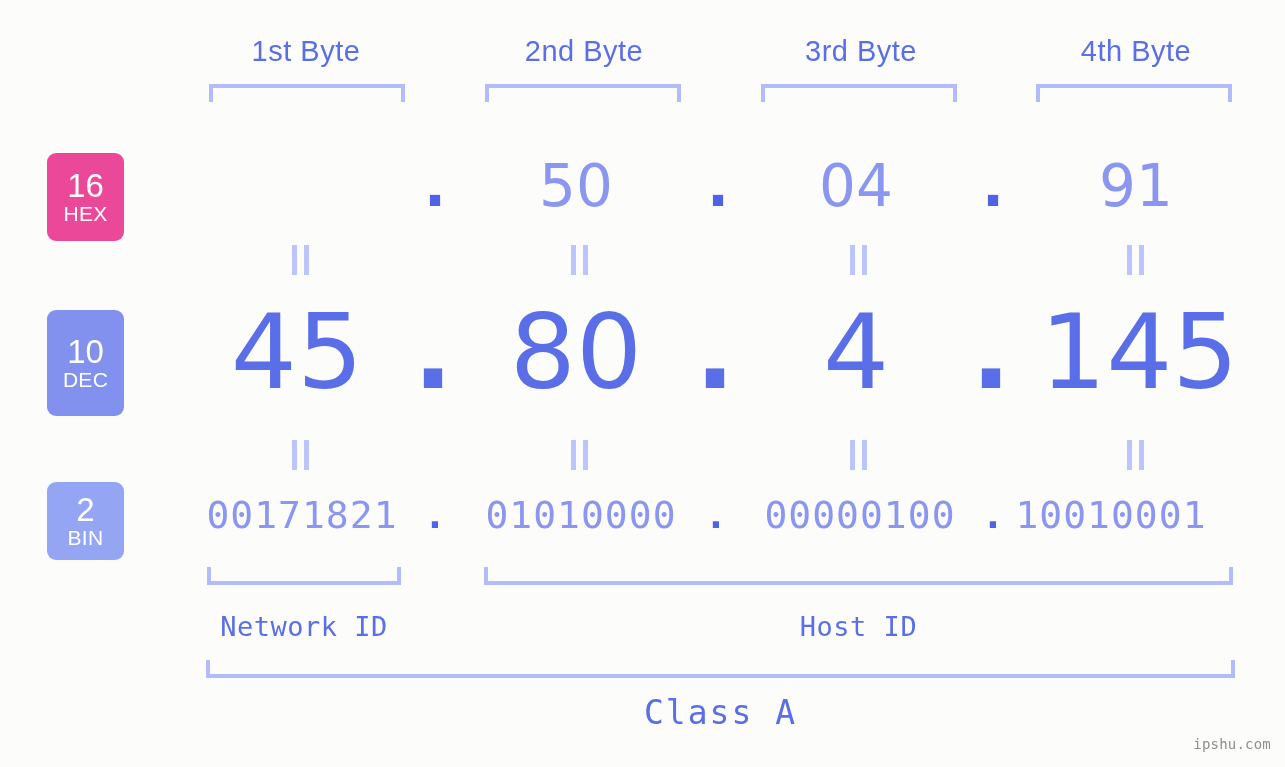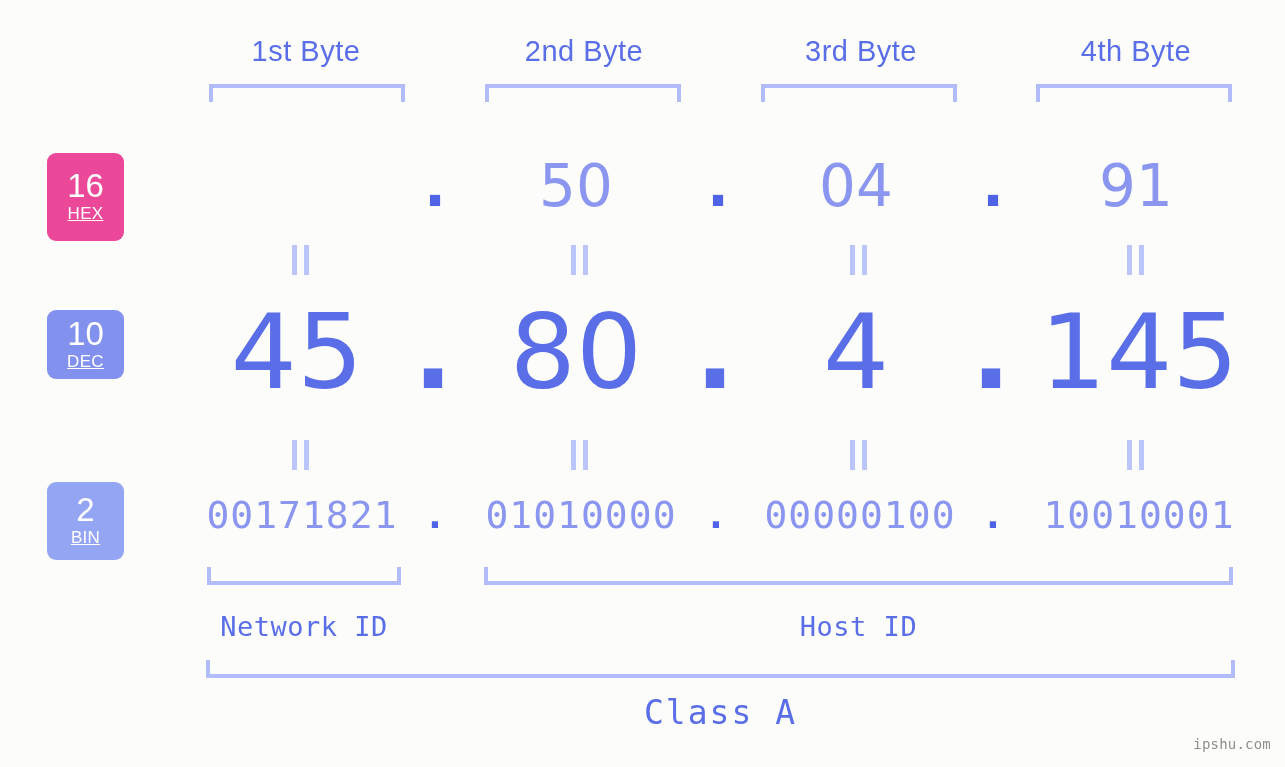--- a/index.html
+++ b/index.html
@@ -70,30 +70,29 @@
     justify-content: center;
     box-sizing: border-box;
   }
   .badge-num {
     font-size: 33px;
     line-height: 33px;
     font-weight: 400;
     font-family: "Liberation Sans", sans-serif;
   }
   .badge-label {
-    font-size: 17px;
+    font-size: 21px;
     line-height: 23px;
     font-weight: 400;
     font-family: "Liberation Sans", sans-serif;
     letter-spacing: 0.3px;
-    text-decoration: underline;
   }
 
   #badge-hex { top: 153px; height: 88px; background: #ec4899; }
-  #badge-dec { top: 310px; height: 69px; background: #8290ee; }
+  #badge-dec { top: 310px; height: 106px; background: #8290ee; }
   #badge-bin { top: 482px; height: 78px; background: #94a5f4; }
 
   
   .value-cell {
     position: absolute;
     text-align: center;
     white-space: nowrap;
   }
   .dot-cell {
     position: absolute;
@@ -276,21 +275,21 @@
       <i></i>
       <i></i>
     </div>
 
   <div class="value-cell bin-val" style="left:199px; width:206px;">00171821</div>
   <div class="dot-cell bin-dot" style="left:405px; width:60px;">.</div>
   <div class="value-cell bin-val" style="left:478px; width:206px;">01010000</div>
   <div class="dot-cell bin-dot" style="left:686px; width:60px;">.</div>
   <div class="value-cell bin-val" style="left:757px; width:206px;">00000100</div>
   <div class="dot-cell bin-dot" style="left:963px; width:60px;">.</div>
-  <div class="value-cell bin-val" style="left:1036px; width:206px;">10010001</div>
+  <div class="value-cell bin-val" style="left:1008px; width:206px;">10010001</div>
 
   <div class="bracket-bottom" style="left:207px; top:567px; width:194px;"></div>
   <div class="bracket-bottom" style="left:484px; top:567px; width:749px;"></div>
 
   <div class="section-label" style="left:484px; top:612px; width:749px;">Host ID</div>
   <div class="section-label" style="left:207px; top:612px; width:194px;">Network ID</div>
 
   <div class="bracket-bottom" style="left:206px; top:660px; width:1029px;"></div>
   <div class="section-label" id="class-label" style="left:206px; top:694px; width:1029px;">Class A</div>
 

